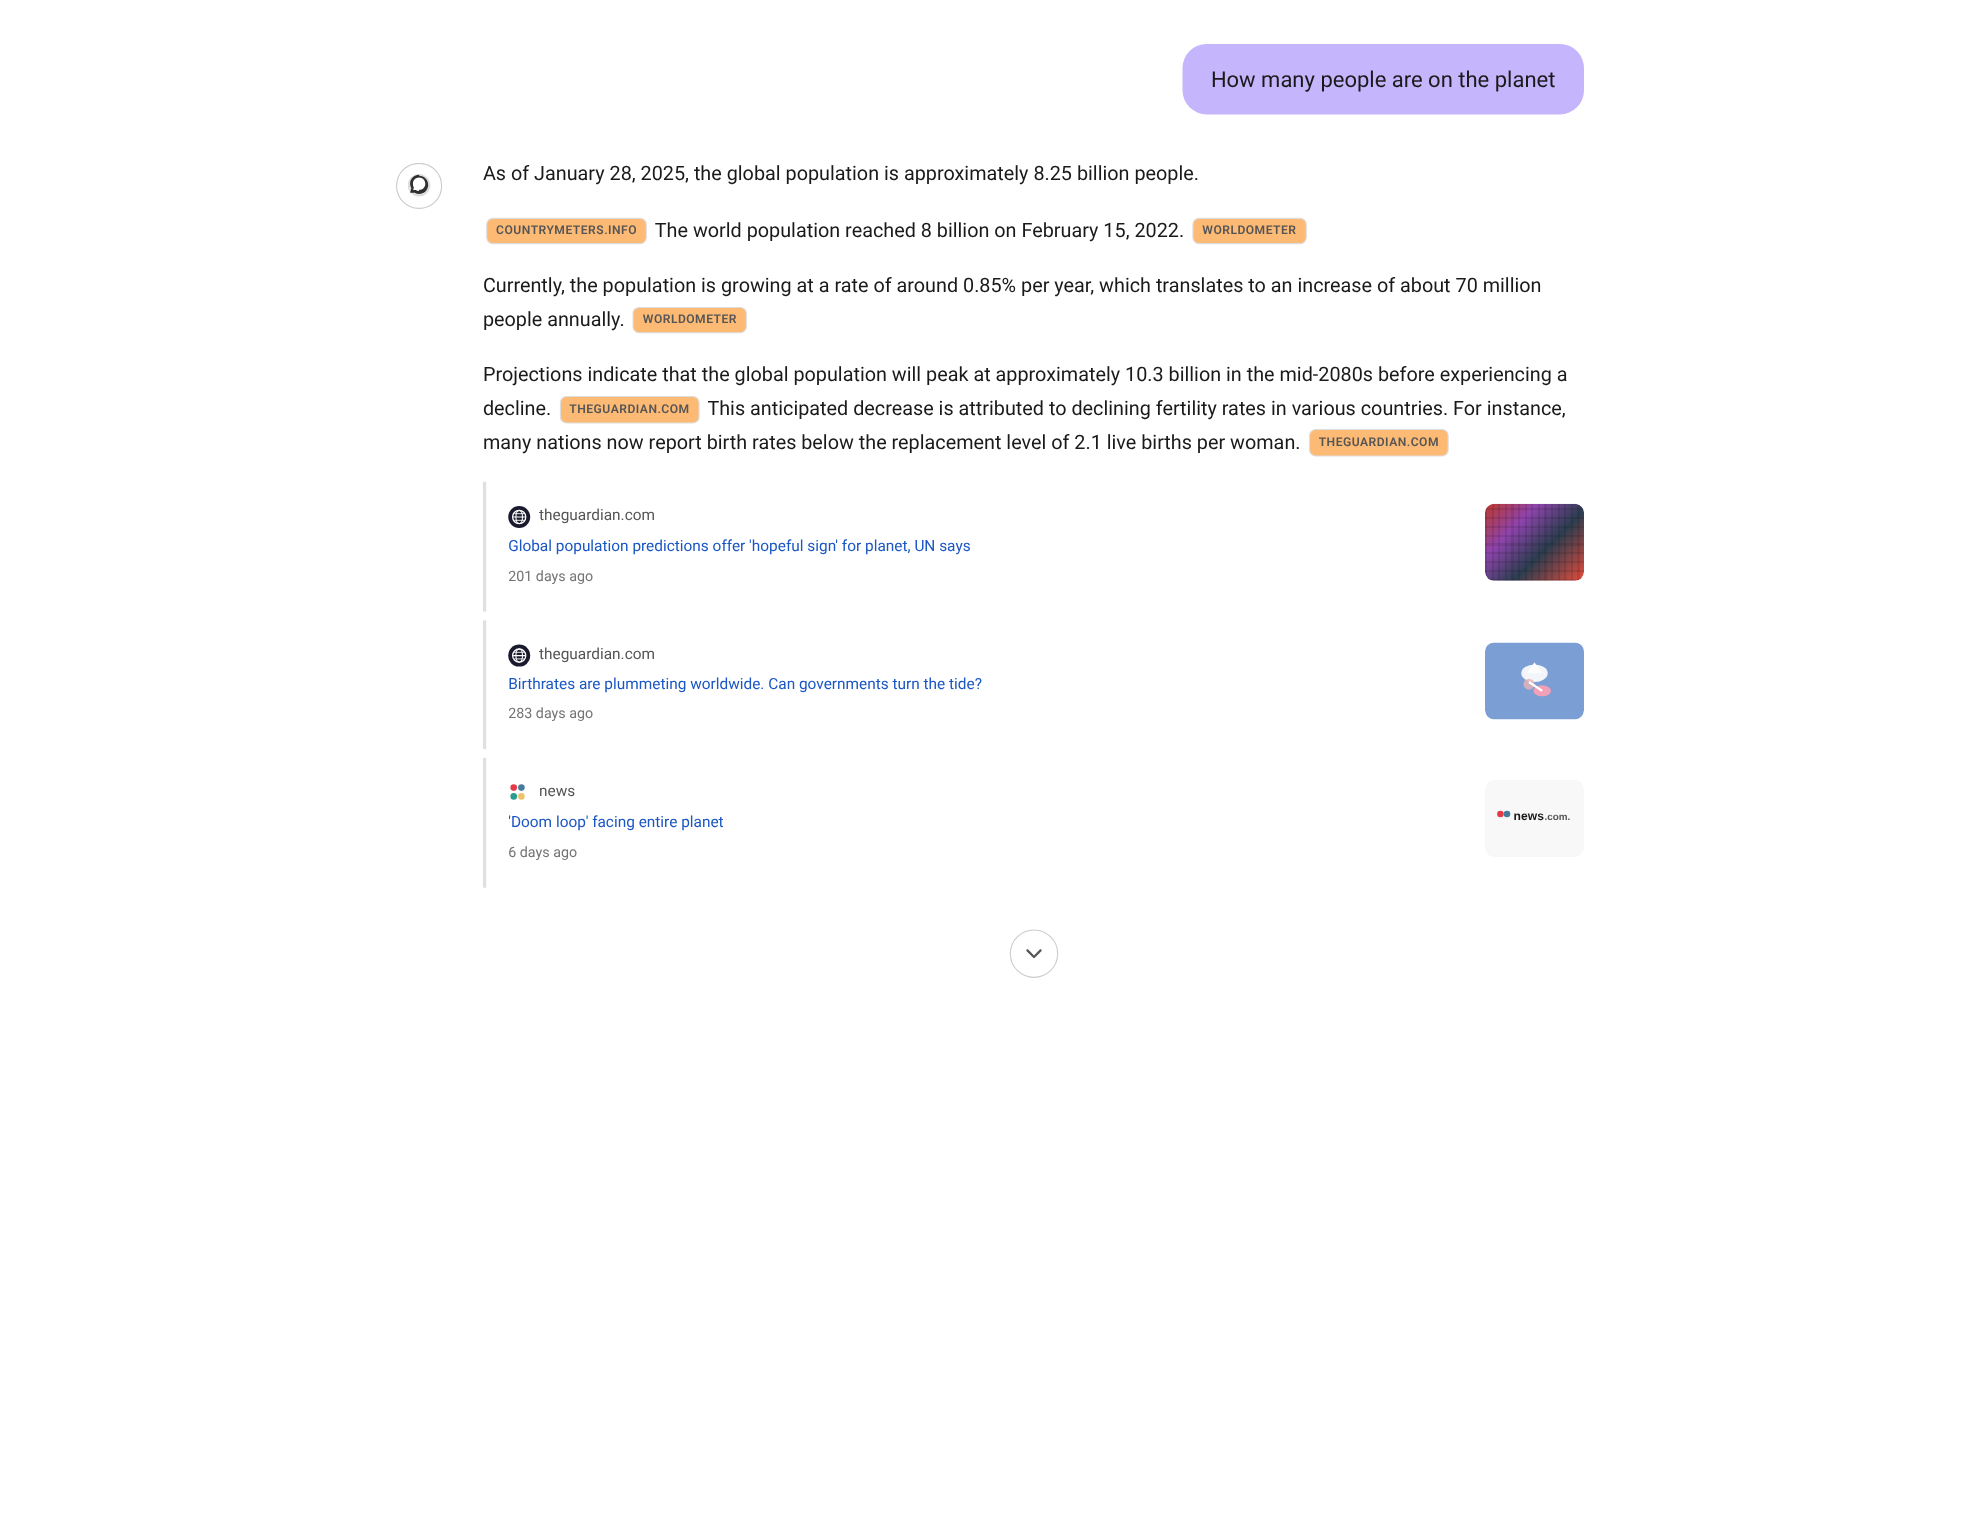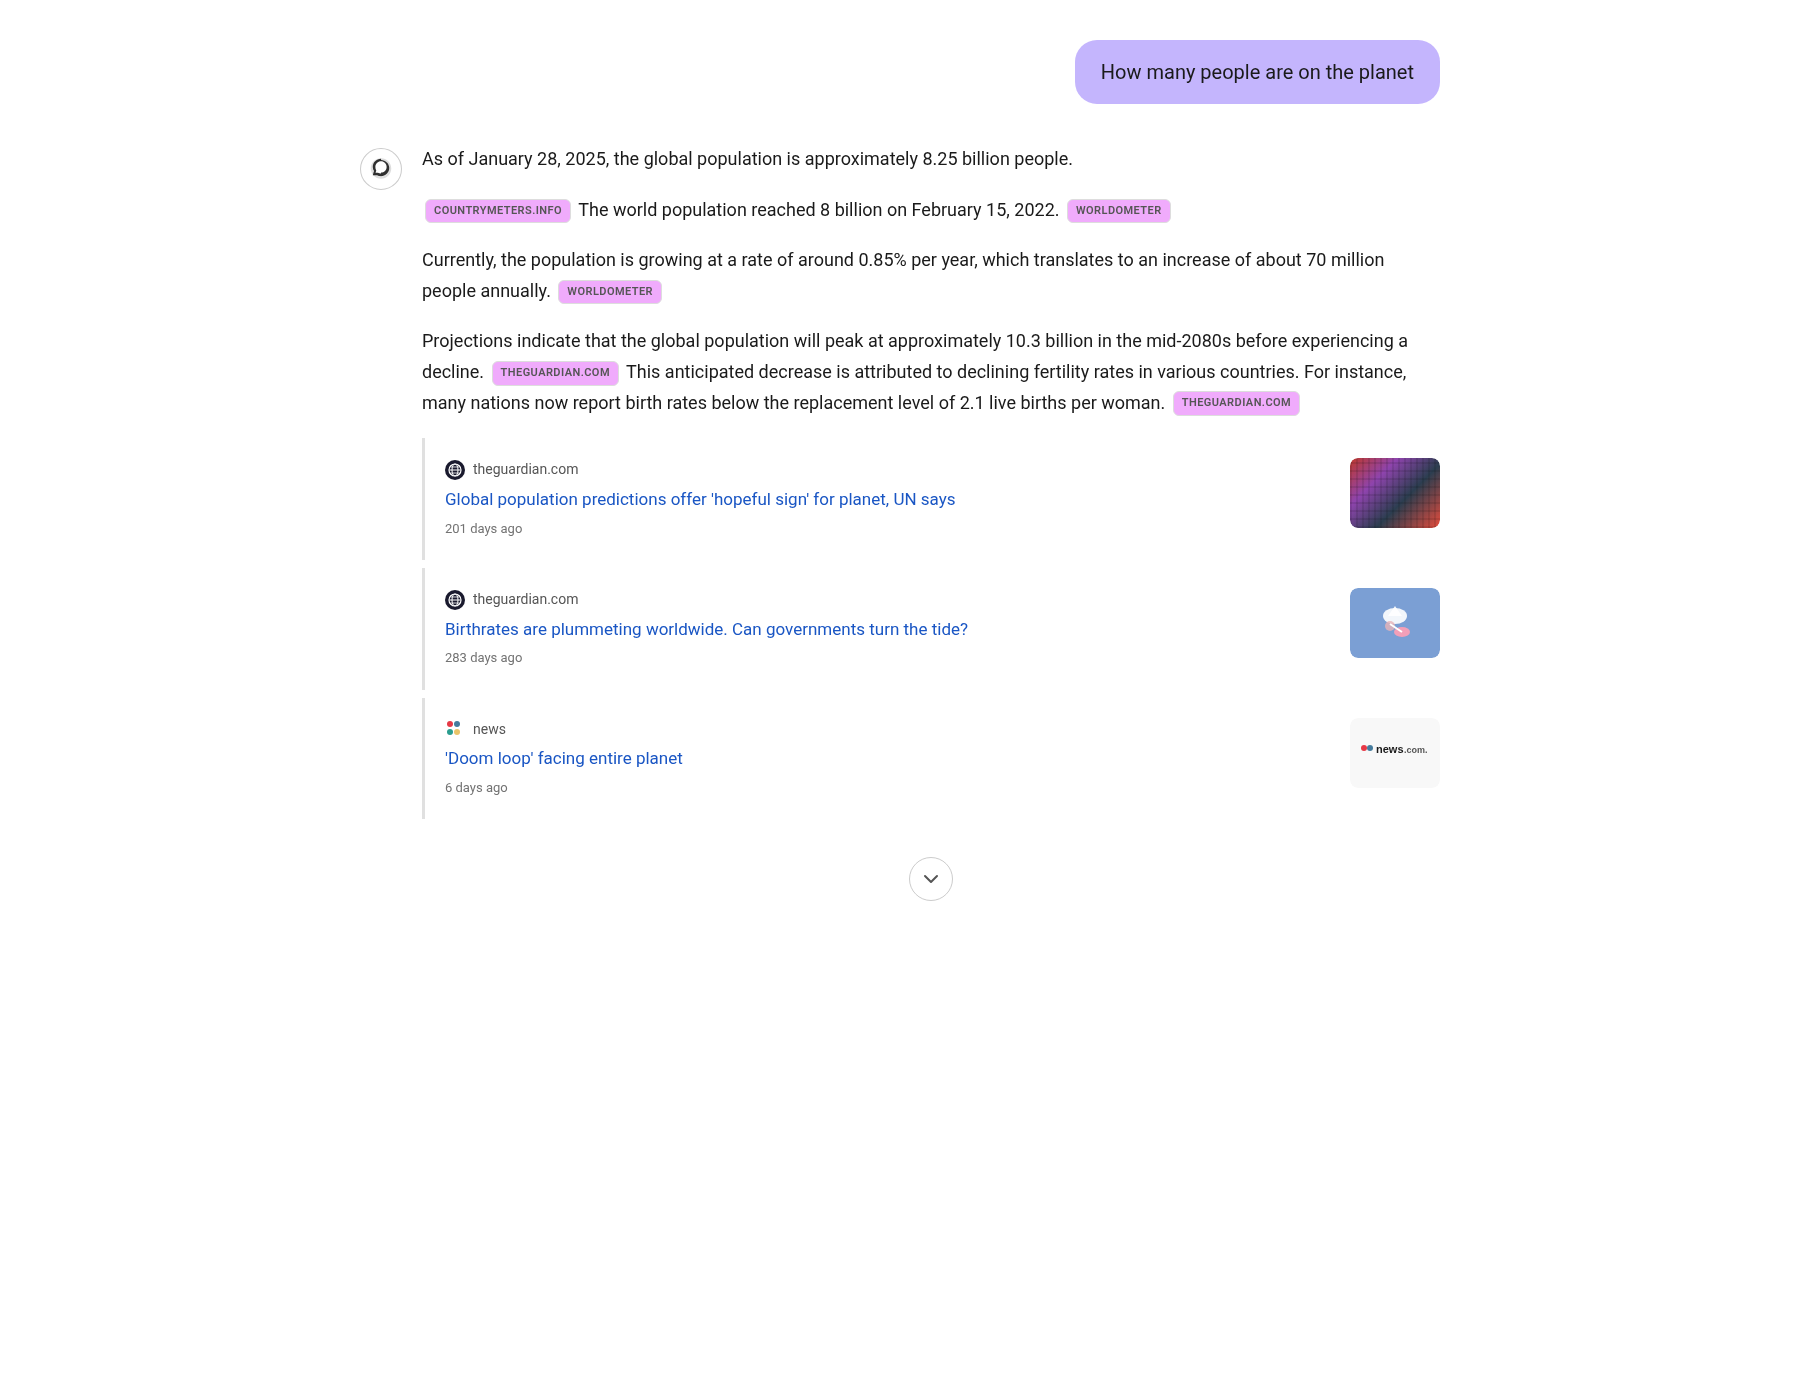--- a/index.html
+++ b/index.html
@@ -31,21 +31,21 @@
       padding: 16px 26px;
       max-width: 680px;
       font-size: 20px;
       color: #1a1a1a;
     }
 
     
     .ai-response-row {
       display: flex;
       align-items: flex-start;
-      gap: 20px;
+      gap: 37px;
       margin-bottom: 30px;
     }
 
     .ai-avatar {
       width: 42px;
       height: 42px;
       flex-shrink: 0;
       margin-top: 4px;
     }
 
@@ -61,21 +61,21 @@
       line-height: 1.7;
     }
 
     .ai-paragraph {
       margin-bottom: 20px;
     }
 
     
     .citation-badge {
       display: inline-block;
-      background: #f0abfc;
+      background: #fdba74;
       border: 1px solid #ddd;
       border-radius: 6px;
       padding: 2px 8px;
       font-size: 11px;
       font-weight: 600;
       color: #555;
       letter-spacing: 0.04em;
       vertical-align: middle;
       margin: 0 3px;
       text-transform: uppercase;
@@ -135,21 +135,21 @@
       width: 14px;
       height: 14px;
     }
 
     .news-source-name {
       font-size: 14px;
       color: #555;
     }
 
     .news-title {
-      font-size: 17px;
+      font-size: 14px;
       color: #1a56c4;
       text-decoration: none;
       line-height: 1.4;
       display: block;
       margin-bottom: 6px;
       cursor: pointer;
     }
 
     .news-timestamp {
       font-size: 13px;

